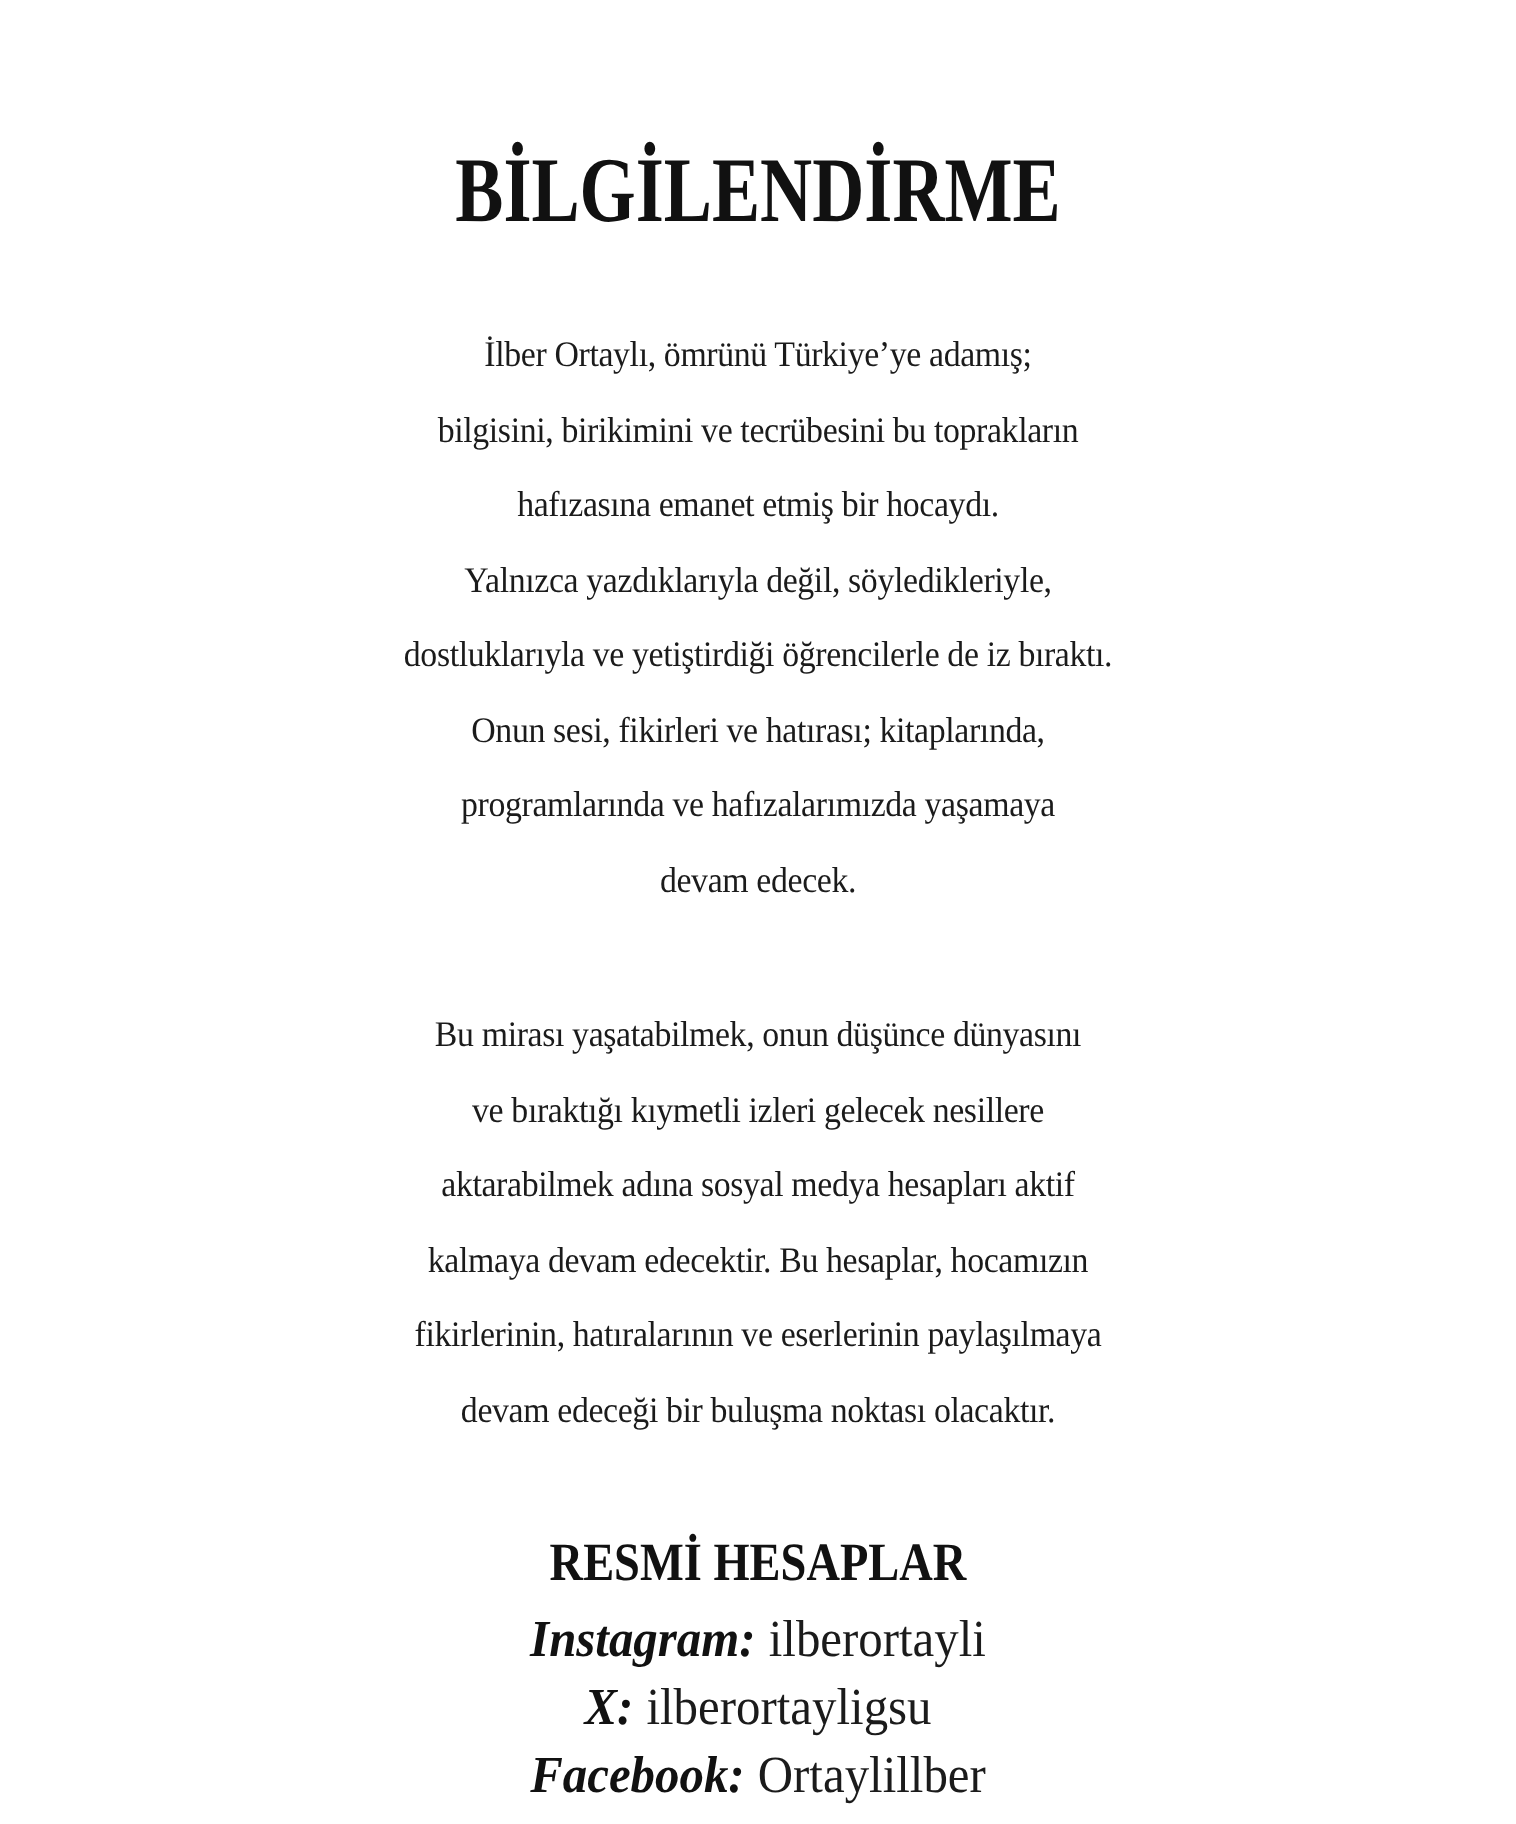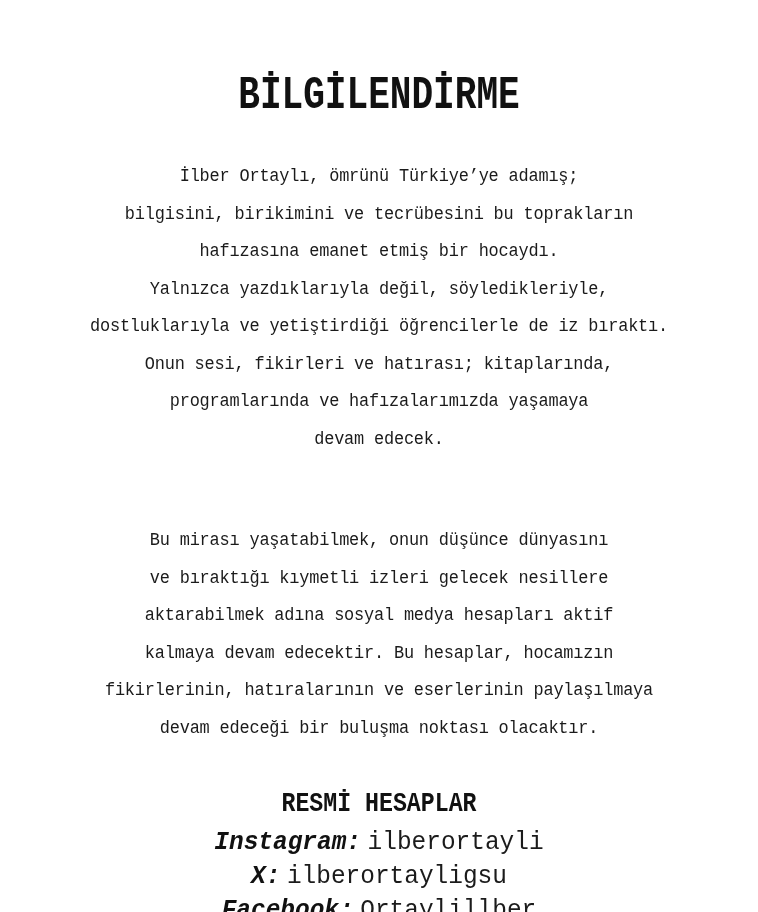--- a/index.html
+++ b/index.html
@@ -6,21 +6,21 @@
     margin: 0;
     padding: 0;
     background: #ffffff;
   }
   .page {
     position: relative;
     width: 758px;
     height: 912px;
     background: #ffffff;
     overflow: hidden;
-    font-family: Liberation Mono, monospace;
+    font-family: Liberation Serif, serif;
     color: #1b1b1b;
     text-align: center;
     box-sizing: border-box;
     padding-top: 70px;
   }
   .title {
     margin: 0 0 38px 0;
     font-size: 44px;
     font-weight: 800;
     letter-spacing: 0px;
@@ -34,21 +34,21 @@
     line-height: 37.5px;
     font-weight: 400;
     letter-spacing: -0.2px;
   }
   .para .line {
     transform: scaleX(0.94);
     transform-origin: center;
     white-space: nowrap;
   }
   .para-2 {
-    margin-top: 64px;
+    margin-top: 40px;
   }
   .accounts {
     margin-top: 42px;
   }
   .accounts-heading {
     font-size: 27px;
     font-weight: 800;
     letter-spacing: 0px;
     color: #111111;
     transform: scaleX(0.86);

